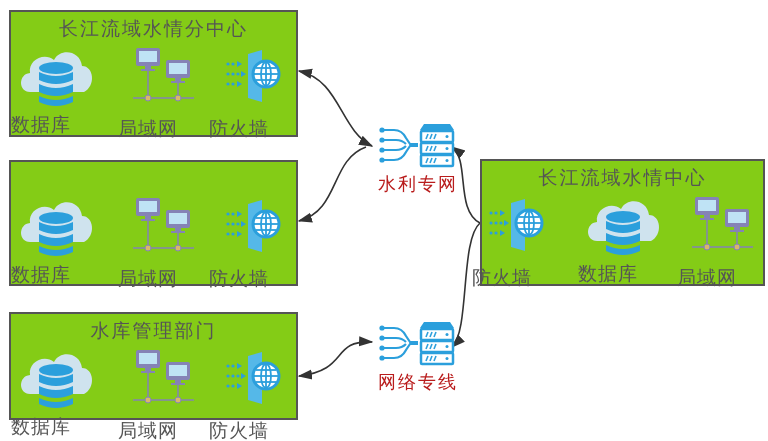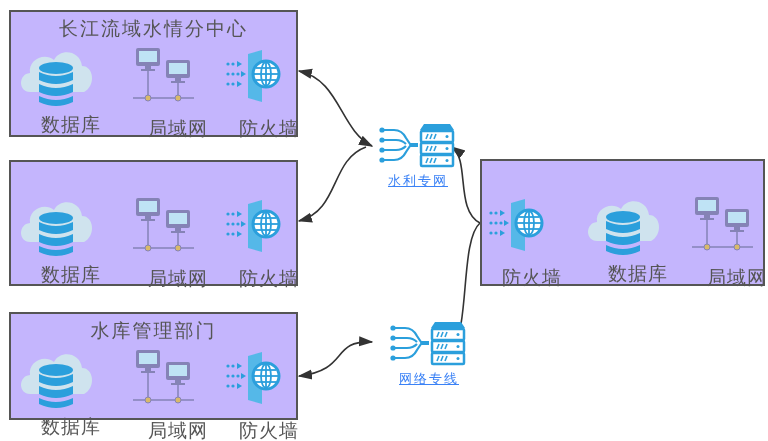--- a/index.html
+++ b/index.html
@@ -1,25 +1,25 @@
 <!DOCTYPE html>
 <html><head>
 <meta charset="utf-8">
 <style>
   html, body { margin: 0; padding: 0; background: #ffffff; }
   body { width: 768px; height: 441px; position: relative; overflow: hidden;
          font-family: "DejaVu Sans", "Liberation Sans", sans-serif; color: #555; }
-  .box { position: absolute; border: 2px solid #555; background: #c4b5fd; box-sizing: border-box; }
+  .box { position: absolute; border: 2px solid #555; background: #84cc16; box-sizing: border-box; }
   .box-title { position: absolute; left: 0; right: 0; text-align: center; font-size: 19px; color: #555; letter-spacing: 2px; }
-  .item { position: absolute; width: 90px; text-align: right; }
+  .item { position: absolute; width: 90px; text-align: left; }
   .item svg { display: block; margin: 0 auto; }
   .item-label { display: block; font-size: 19px; color: #555; letter-spacing: 1px; margin-top: 2px; }
   .hub { position: absolute; width: 100px; text-align: center; }
   .hub svg { display: block; margin: 0 auto; }
-  .hub-label { display: block; font-size: 13px; color: #3b82f6; letter-spacing: 2px; margin-top: 4px; text-decoration: underline; }
+  .hub-label { display: block; font-size: 18px; color: #b91c1c; letter-spacing: 2px; margin-top: 4px; }
   #connectors { position: absolute; left: 0; top: 0; }
 </style>
 </head>
 <body>
 
 <svg width="0" height="0" style="position:absolute">
   <defs>
     <symbol id="sym-db" viewBox="0 0 80 70">
       <path d="M14 52 C2 52 2 34 14 33 C12 20 28 12 38 20 C44 8 64 10 66 26 C78 26 80 46 68 52 Z" fill="#cfe3ee"></path>
       <ellipse cx="40" cy="28" rx="17" ry="6" fill="#2b9fdc"></ellipse>
@@ -174,20 +174,21 @@
   </div>
   <div class="item" style="left:198px; top:36px;">
     <svg width="60" height="56">
         <use href="#sym-fw"></use>
       </svg>
     <span class="item-label" style="margin-top:12px;">防火墙</span>
   </div>
 </div>
 
 <div class="box" style="left:480px; top:159px; width:285px; height:127px;">
+  <div class="box-title" style="top:4px;">长江流域水情中心</div>
   <div class="item" style="left:-10px; top:36px;">
     <svg width="60" height="56">
         <use href="#sym-fw"></use>
       </svg>
     <span class="item-label" style="margin-top:12px;">防火墙</span>
   </div>
   <div class="item" style="left:96px; top:28px;">
     <svg width="80" height="70">
         <use href="#sym-db"></use>
       </svg>
@@ -201,18 +202,18 @@
   </div>
 </div>
 
 <div class="hub" style="left:368px; top:122px;">
   <svg width="80" height="46">
       <use href="#sym-hub"></use>
     </svg>
   <span class="hub-label">水利专网</span>
 </div>
 
-<div class="hub" style="left:368px; top:320px;margin-left:11px;">
+<div class="hub" style="left:368px; top:320px;">
   <svg width="80" height="46">
       <use href="#sym-hub"></use>
     </svg>
   <span class="hub-label">网络专线</span>
 </div>
 
 </body></html>

